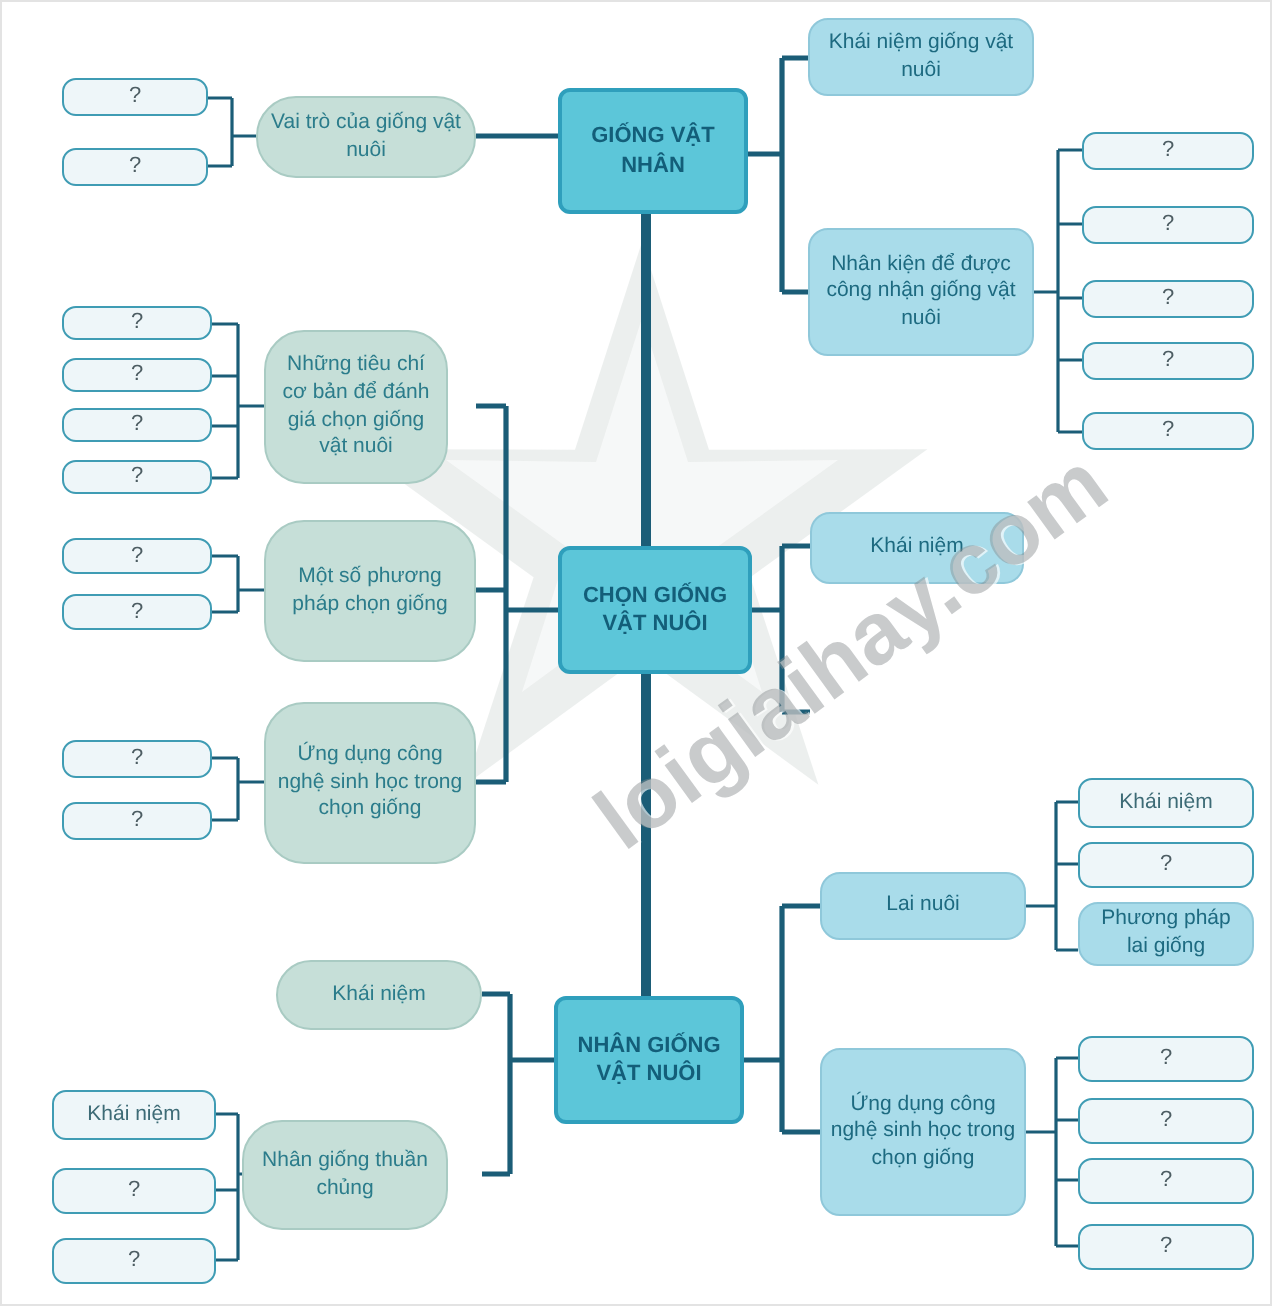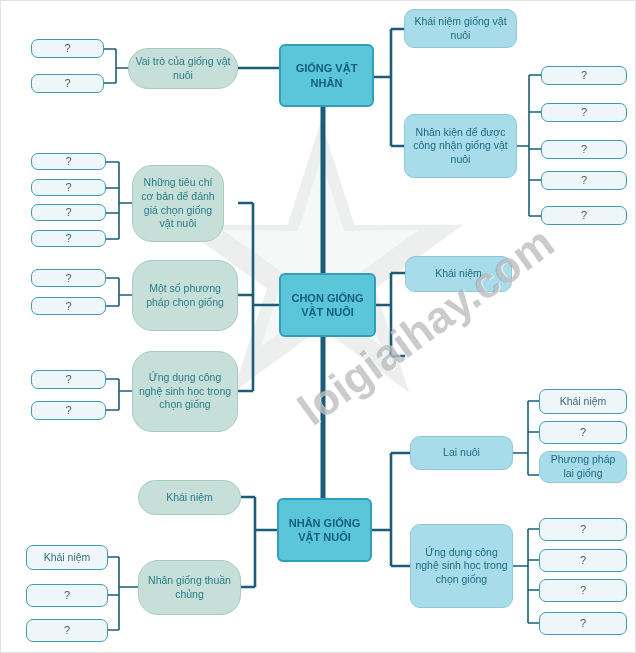--- a/index.html
+++ b/index.html
@@ -106,21 +106,21 @@
   <div class="box q-box" style="left:30px;top:268px;width:75px;height:18px">?</div>
   <div class="box q-box" style="left:30px;top:296px;width:75px;height:18px">?</div>
 
   <div class="box green-box" style="left:131px;top:350px;width:106px;height:81px">Ứng dụng công nghệ sinh học trong chọn giống</div>
   <div class="box q-box" style="left:30px;top:369px;width:75px;height:19px">?</div>
   <div class="box q-box" style="left:30px;top:400px;width:75px;height:19px">?</div>
 
   <div class="box cyan-box" style="left:404px;top:255px;width:107px;height:36px">Khái niệm</div>
 
   <div class="box green-box" style="left:137px;top:479px;width:103px;height:35px">Khái niệm</div>
-  <div class="box green-box" style="left:137px;top:559px;width:103px;height:55px">Nhân giống thuần chủng</div>
+  <div class="box green-box" style="left:120px;top:559px;width:103px;height:55px">Nhân giống thuần chủng</div>
   <div class="box label-box" style="left:25px;top:544px;width:82px;height:25px">Khái niệm</div>
   <div class="box q-box" style="left:25px;top:583px;width:82px;height:23px">?</div>
   <div class="box q-box" style="left:25px;top:618px;width:82px;height:23px">?</div>
 
   <div class="box cyan-box" style="left:409px;top:435px;width:103px;height:34px">Lai nuôi</div>
   <div class="box label-box" style="left:538px;top:388px;width:88px;height:25px">Khái niệm</div>
   <div class="box q-box" style="left:538px;top:420px;width:88px;height:23px">?</div>
   <div class="box cyan-box" style="left:538px;top:450px;width:88px;height:32px">Phương pháp lai giống</div>
 
   <div class="box cyan-box" style="left:409px;top:523px;width:103px;height:84px">Ứng dụng công nghệ sinh học trong chọn giống</div>

